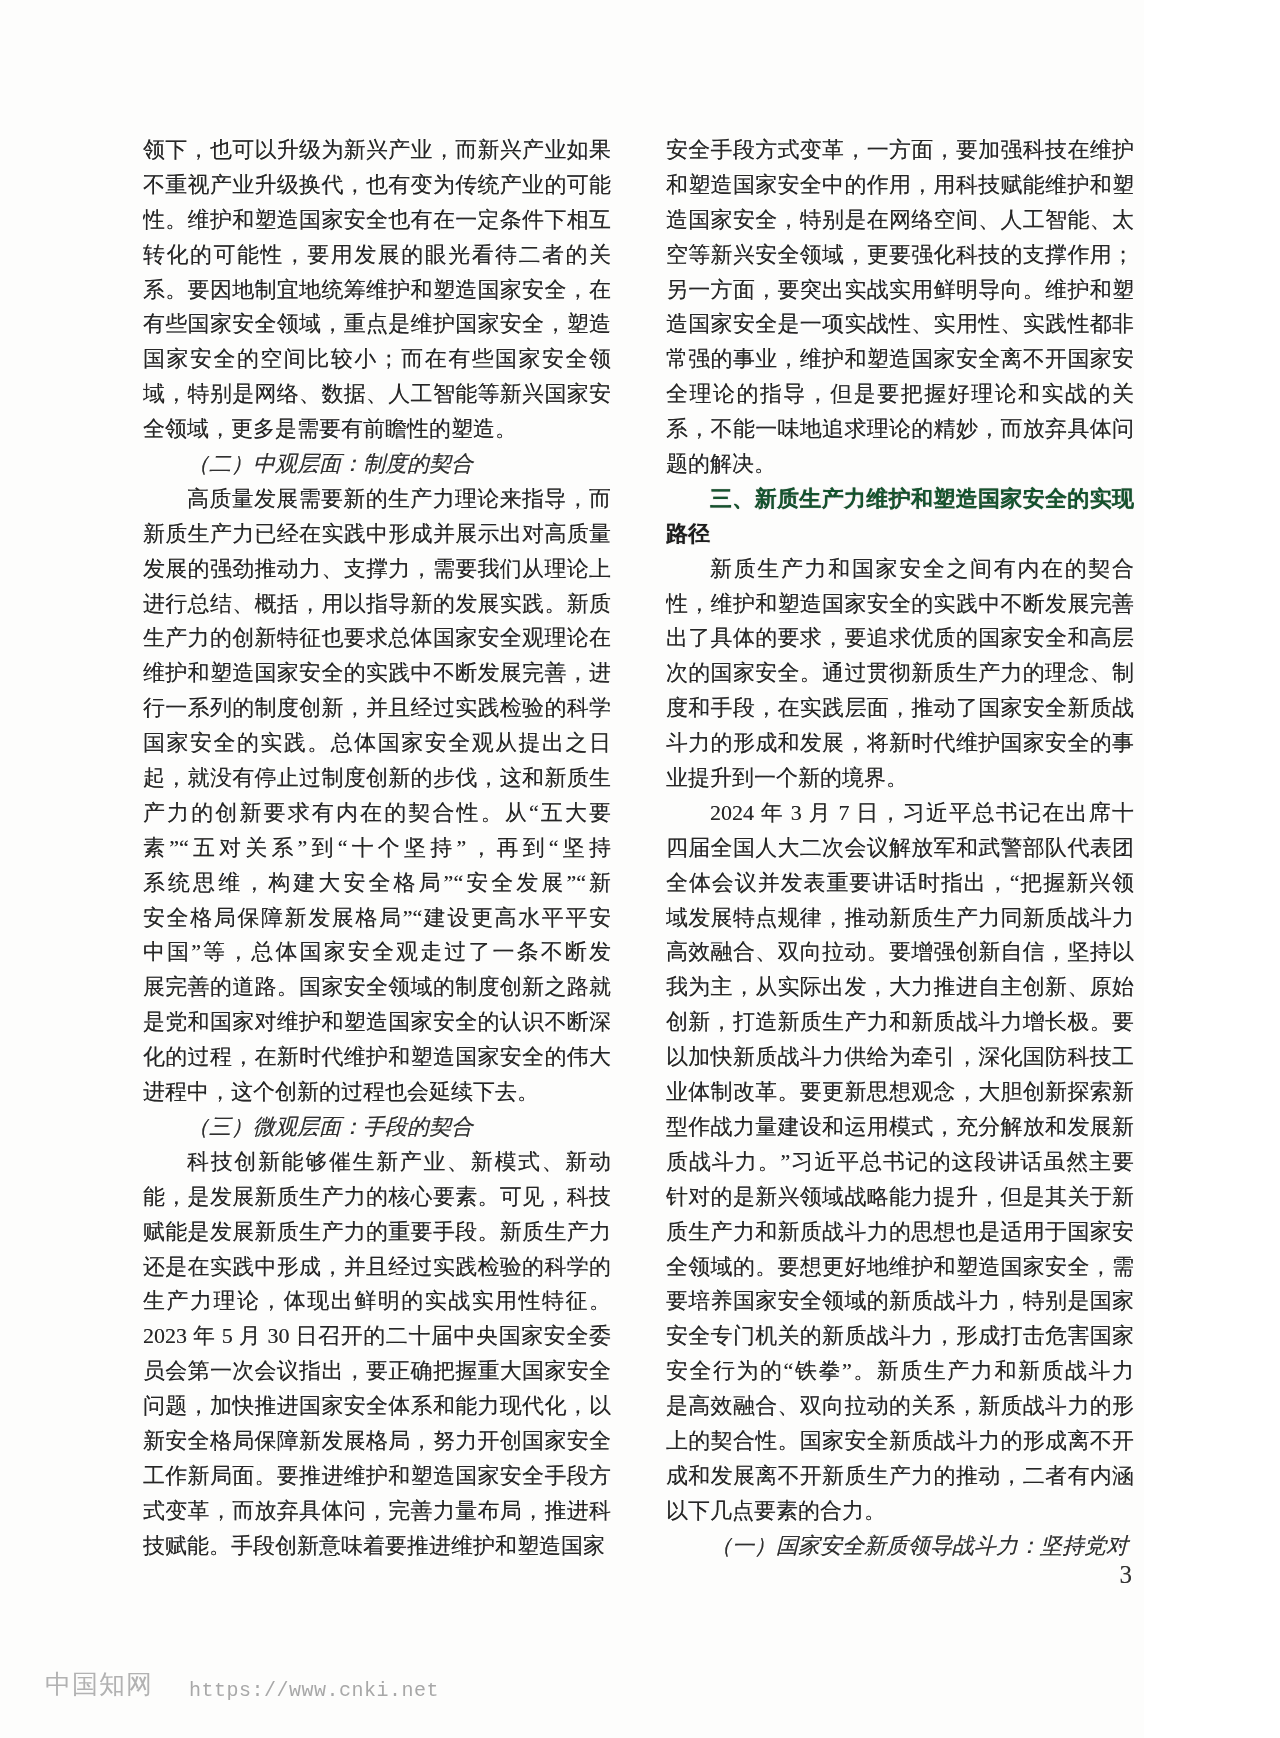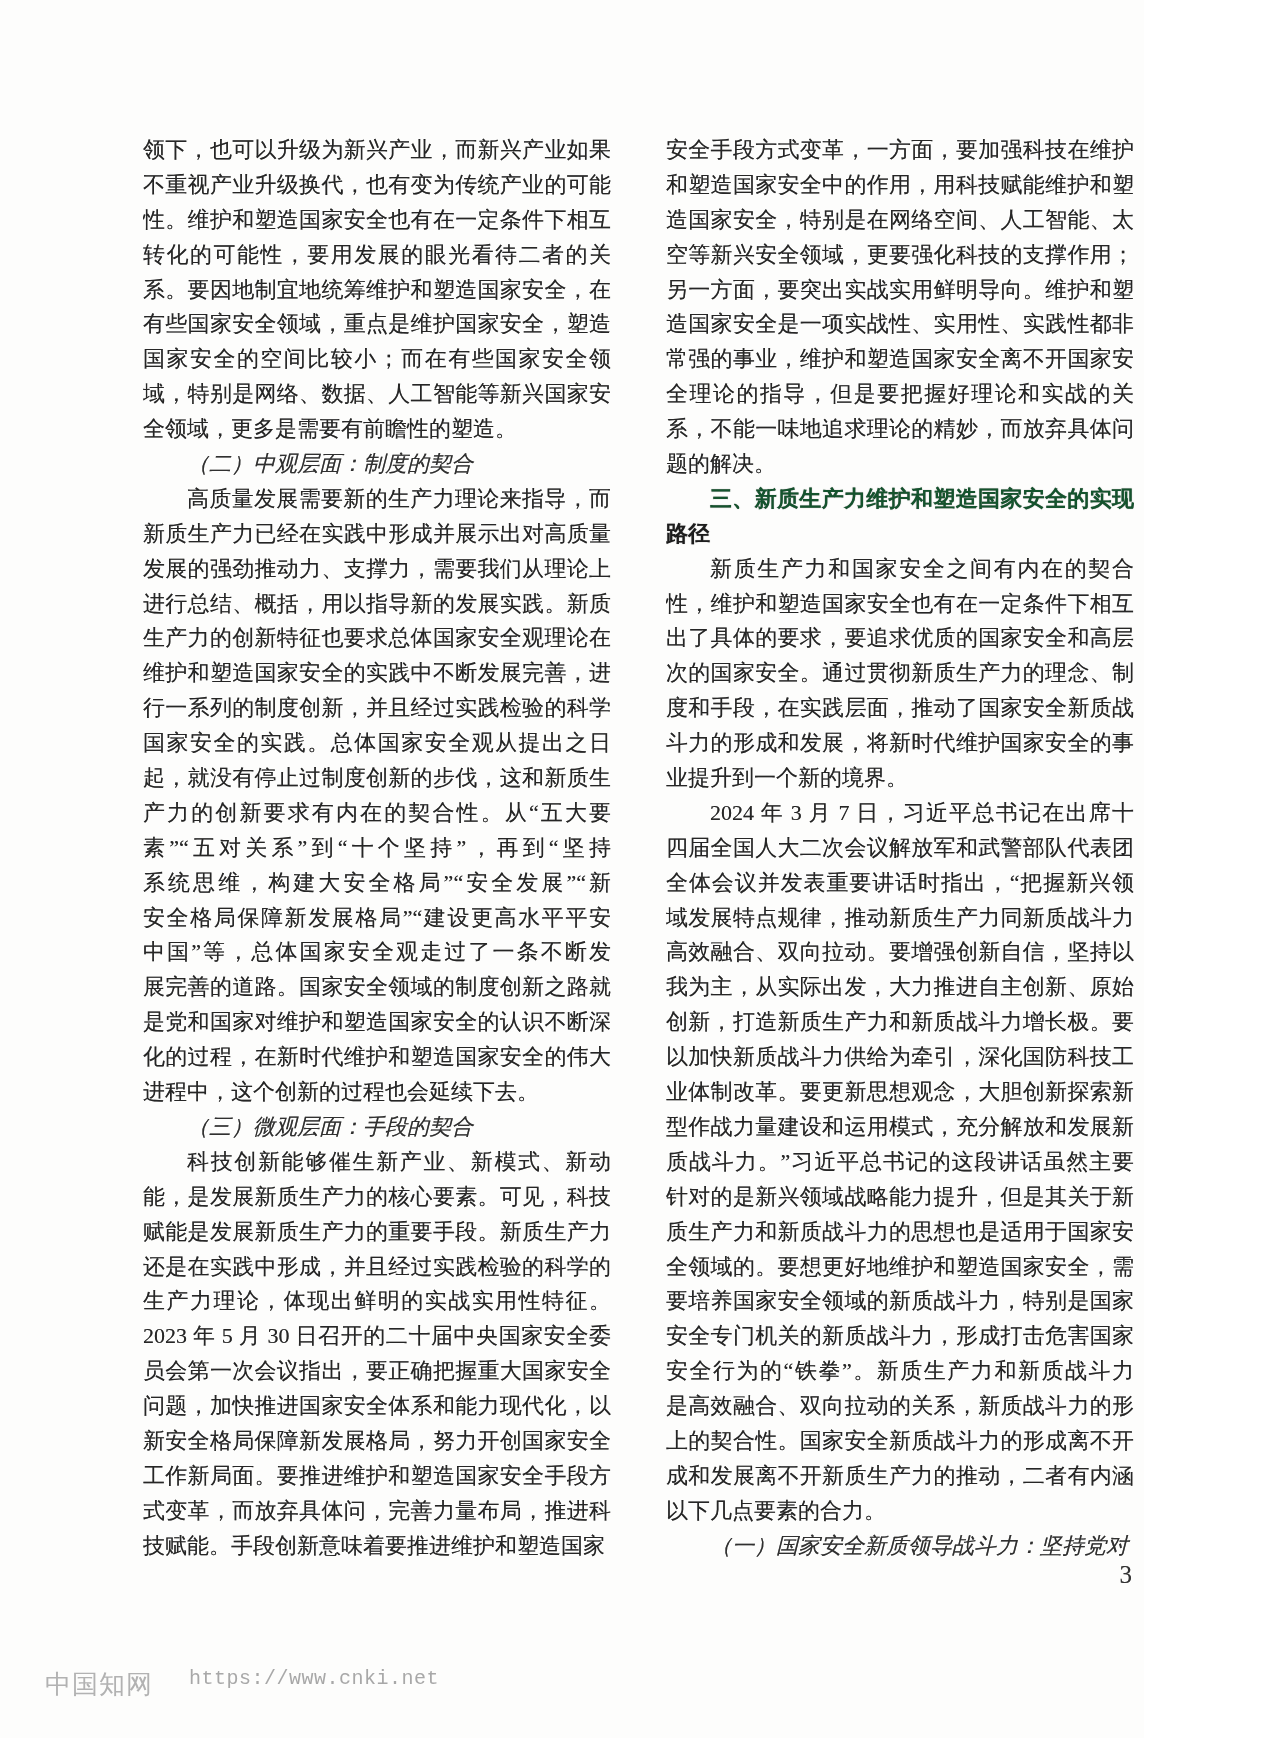--- a/index.html
+++ b/index.html
@@ -43,21 +43,21 @@
     text-shadow:0 0 0.8px rgba(20,20,20,.6);
   }
   .page-number{
     position:absolute;left:1040px;top:1560px;width:92px;
     text-align:right;
     font-size:25px;line-height:30px;color:#333;
     text-shadow:0 0 0.6px rgba(40,40,40,.5);
   }
   .footer{
     position:absolute;left:45px;top:1667px;
-    display:flex;align-items:flex-start;
+    display:flex;align-items:flex-end;
     color:#adadad;
   }
   .footer .brand{
     font-size:26px;letter-spacing:1px;
     font-family:"Liberation Serif","DejaVu Serif",serif;
     color:#b2b2b2;
   }
   .footer .url{
     margin-left:36px;
     font-size:20px;letter-spacing:0.5px;
@@ -119,21 +119,21 @@
       <div class="line flush">空等新兴安全领域，更要强化科技的支撑作用；</div>
       <div class="line flush">另一方面，要突出实战实用鲜明导向。维护和塑</div>
       <div class="line flush">造国家安全是一项实战性、实用性、实践性都非</div>
       <div class="line flush">常强的事业，维护和塑造国家安全离不开国家安</div>
       <div class="line flush">全理论的指导，但是要把握好理论和实战的关</div>
       <div class="line flush">系，不能一味地追求理论的精妙，而放弃具体问</div>
       <div class="line end">题的解决。</div>
       <div class="line hbold">三、新质生产力维护和塑造国家安全的实现</div>
       <div class="line hbold-end">路径</div>
       <div class="line indent">新质生产力和国家安全之间有内在的契合</div>
-      <div class="line flush">性，维护和塑造国家安全也有在一定条件下相互</div>
+      <div class="line flush">性，维护和塑造国家安全的实践中不断发展完善</div>
       <div class="line flush">出了具体的要求，要追求优质的国家安全和高层</div>
       <div class="line flush">次的国家安全。通过贯彻新质生产力的理念、制</div>
       <div class="line flush">度和手段，在实践层面，推动了国家安全新质战</div>
       <div class="line flush">斗力的形成和发展，将新时代维护国家安全的事</div>
       <div class="line end">业提升到一个新的境界。</div>
       <div class="line indent">2024 年 3 月 7 日，习近平总书记在出席十</div>
       <div class="line flush">四届全国人大二次会议解放军和武警部队代表团</div>
       <div class="line flush">全体会议并发表重要讲话时指出，“把握新兴领</div>
       <div class="line flush">域发展特点规律，推动新质生产力同新质战斗力</div>
       <div class="line flush">高效融合、双向拉动。要增强创新自信，坚持以</div>

